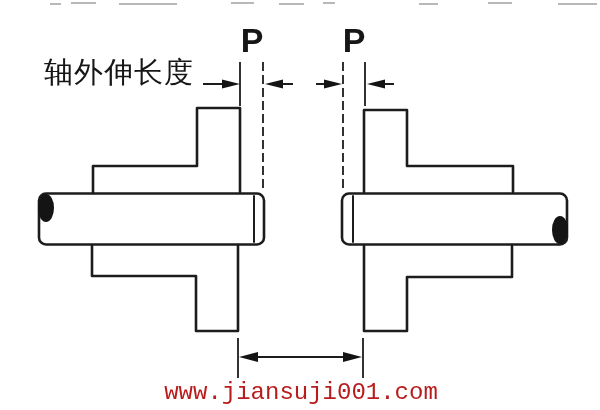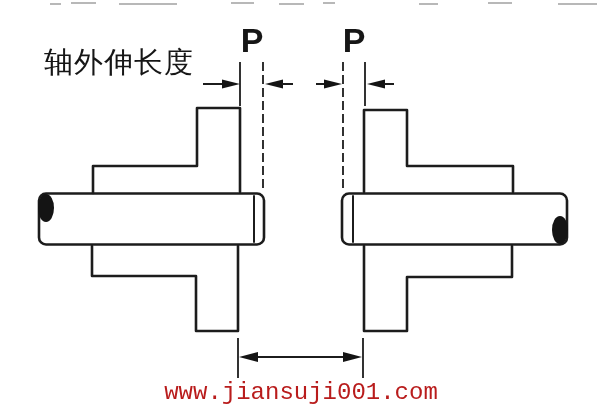--- a/index.html
+++ b/index.html
@@ -29,21 +29,21 @@
   .artifacts { fill: none; stroke: #b8b8b8; stroke-width: 2.2; stroke-linecap: butt; }
 
   .label {
     position: absolute;
     color: #161616;
     white-space: nowrap;
     line-height: 1;
   }
   .label-cjk {
     left: 44px;
-    top: 48px;
+    top: 58px;
     font-size: 29px;
     font-family: "Liberation Serif", "DejaVu Serif", serif;
     letter-spacing: 1px;
   }
   .label-p {
     top: 23px;
     width: 36px;
     text-align: center;
     font-size: 34px;
     font-weight: 700;

